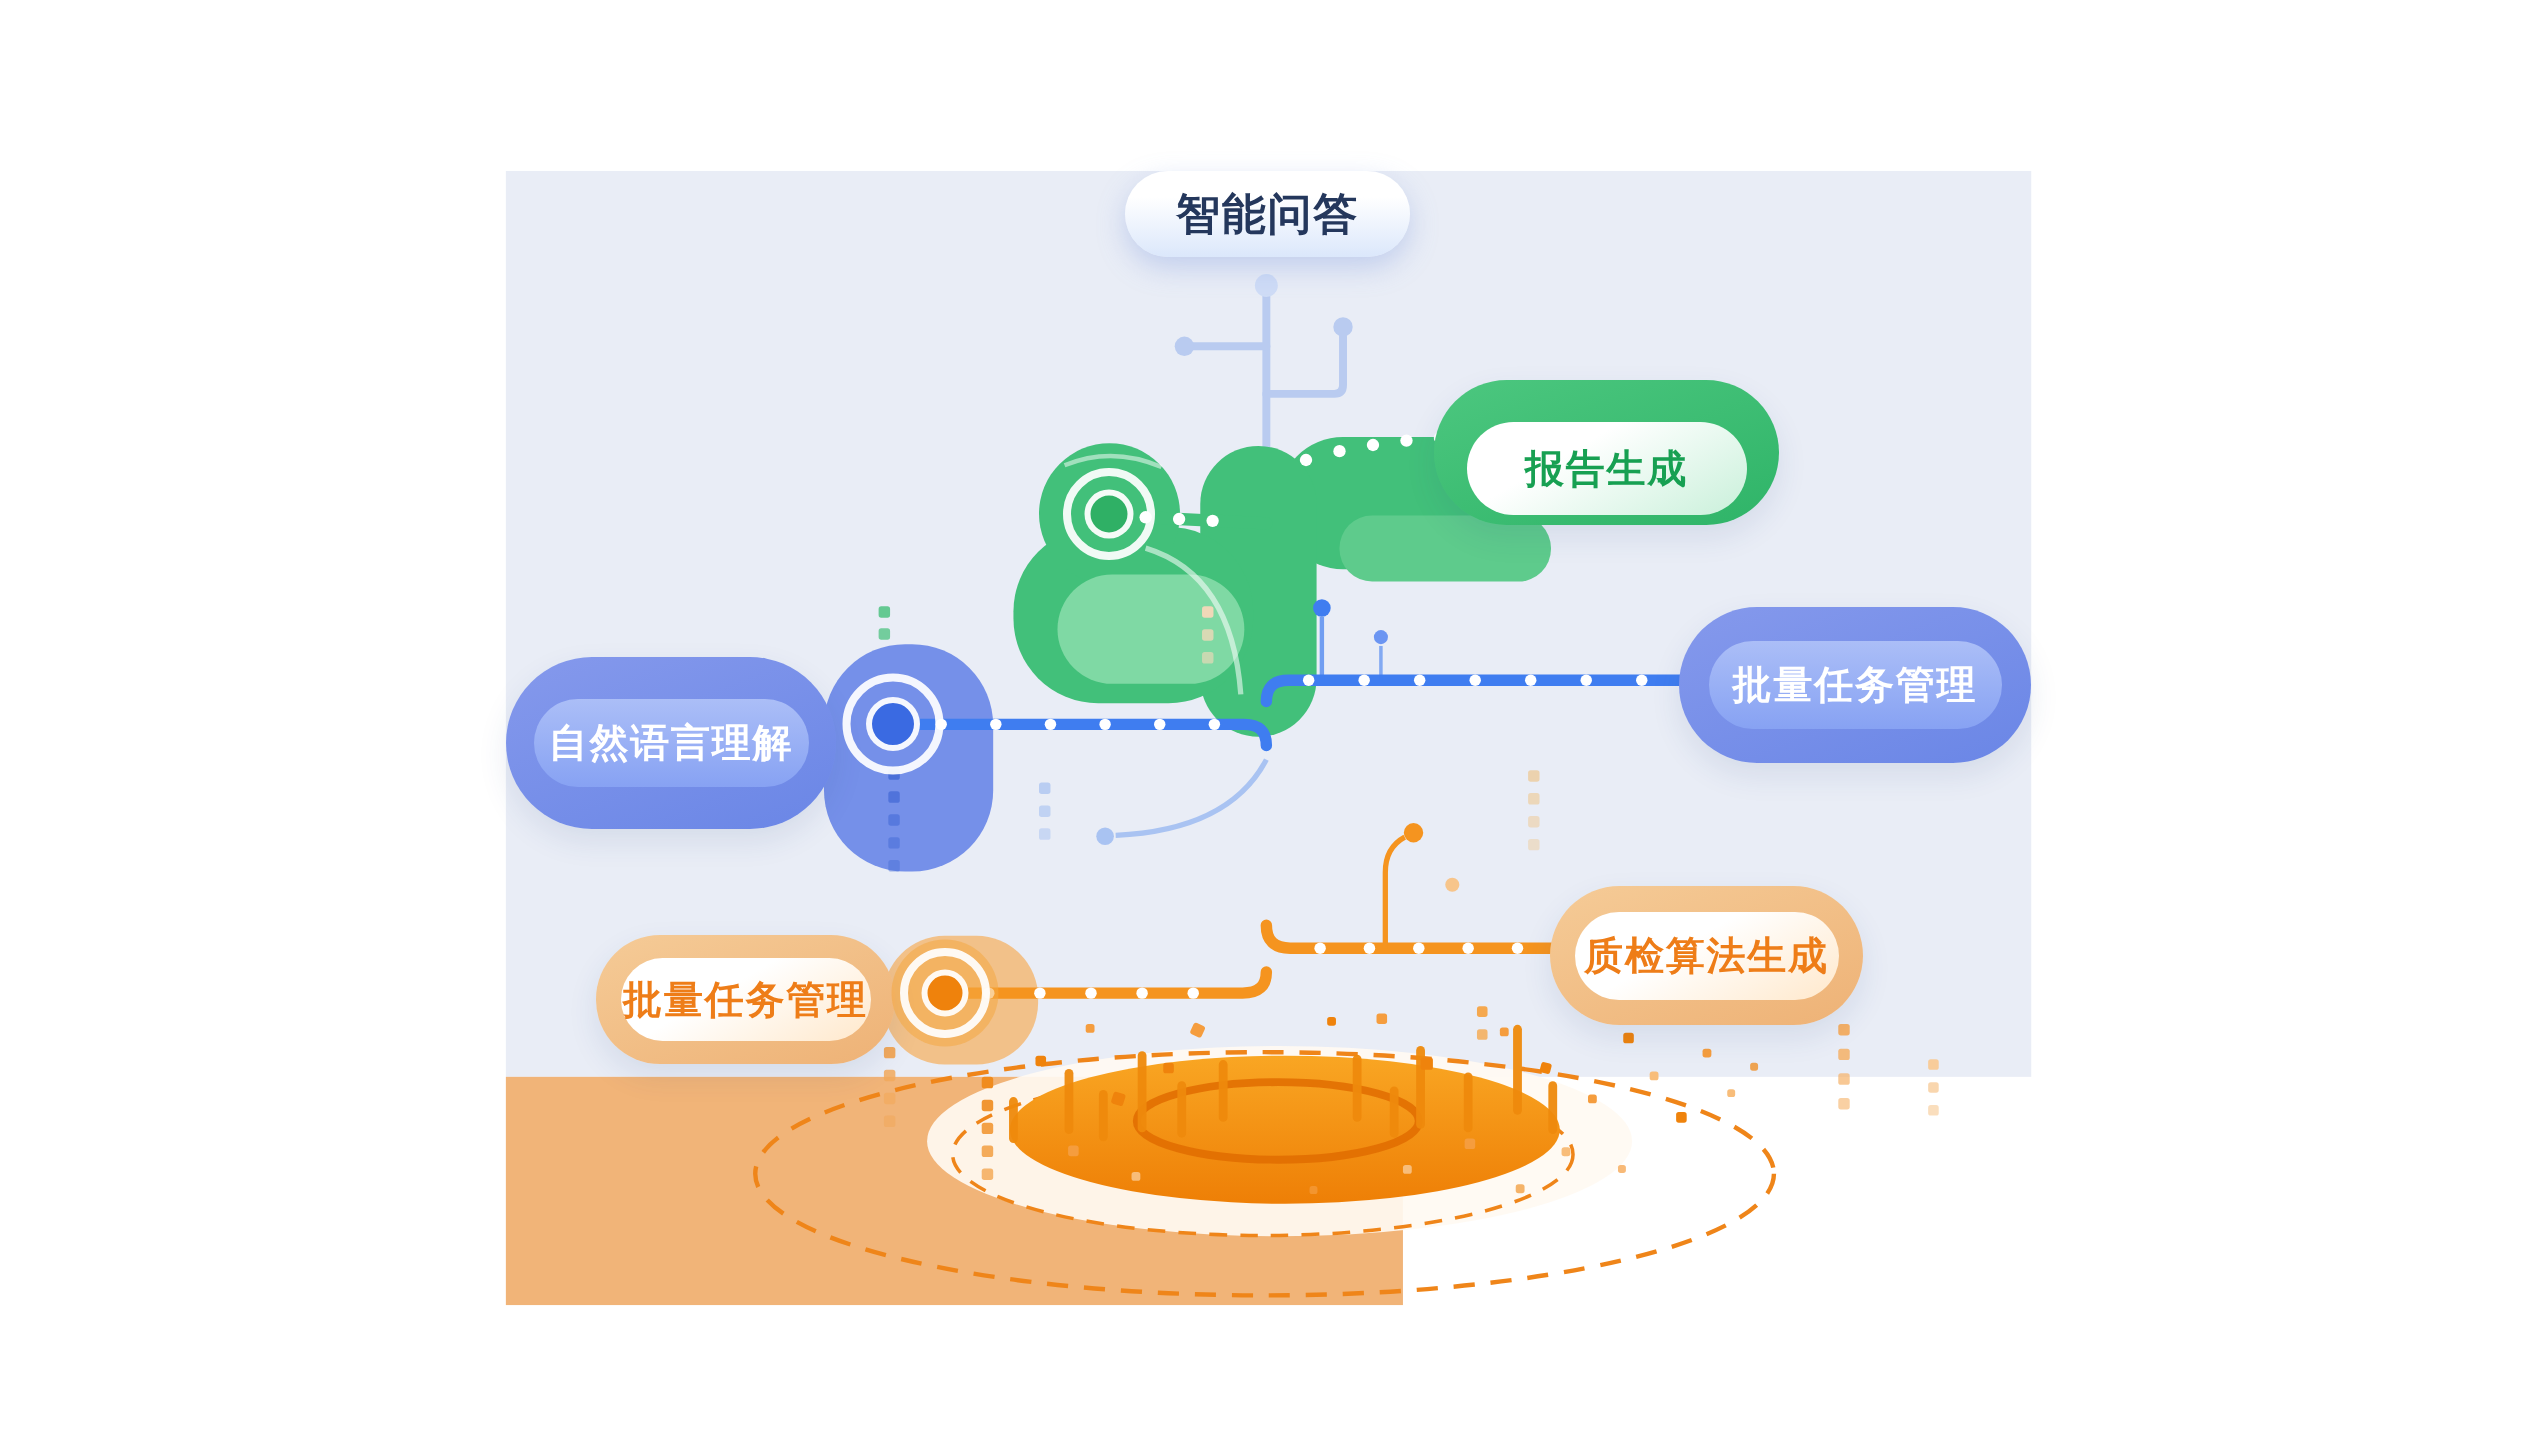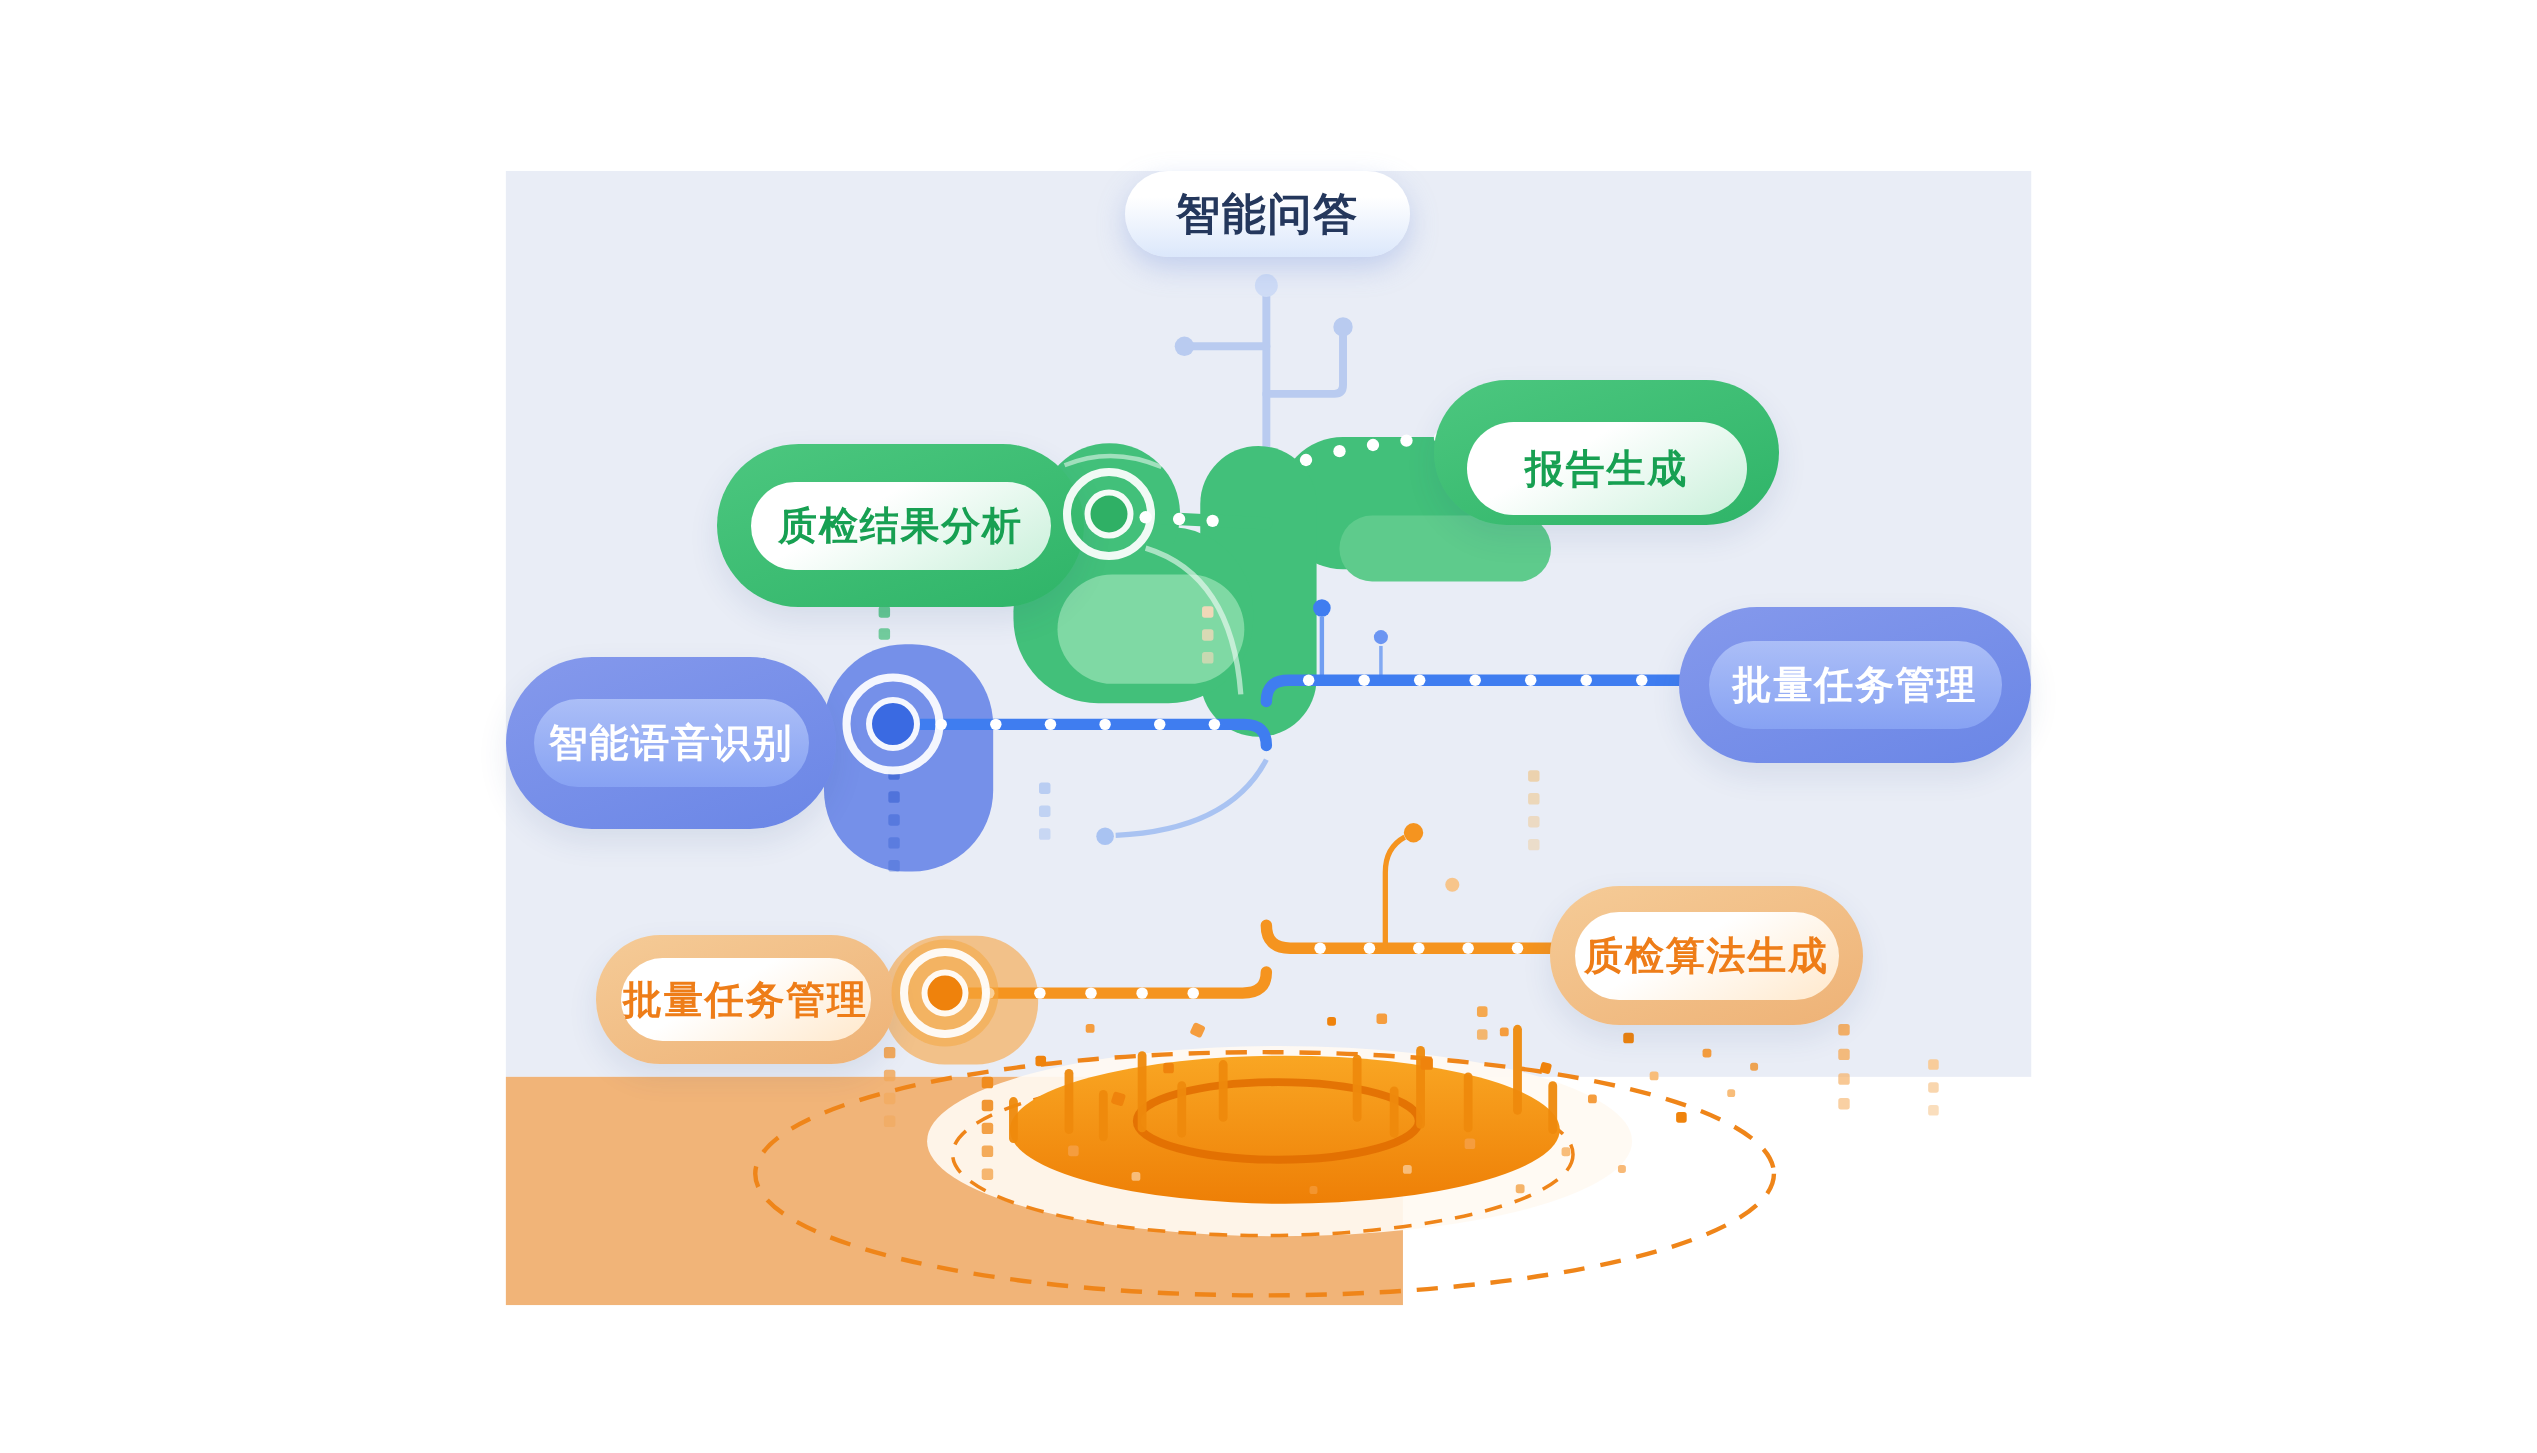--- a/index.html
+++ b/index.html
@@ -286,35 +286,30 @@
   <div class="qa-pill">
     <span class="pill-label">智能问答</span>
   </div>
 
   <div class="pill-outer outer-green report-outer">
     <div class="pill-inner inner-green report-inner">
       <span class="pill-label">报告生成</span>
     </div>
   </div>
 
-  <div class="pill-outer outer-green analysis-outer">
-    <div class="pill-inner inner-green analysis-inner">
-      <span class="pill-label">质检结果分析</span>
-    </div>
-  </div>
 
   <div class="pill-outer outer-blue batch-outer">
     <div class="pill-inner inner-blue batch-inner">
       <span class="pill-label">批量任务管理</span>
     </div>
   </div>
 
   <div class="pill-outer outer-blue algo-outer">
     <div class="pill-inner inner-blue algo-inner">
-      <span class="pill-label">智能语音识别</span>
+      <span class="pill-label">自然语言理解</span>
     </div>
   </div>
 
   <div class="pill-outer outer-tan nlu-outer">
     <div class="pill-inner inner-orange nlu-inner">
       <span class="pill-label">质检算法生成</span>
     </div>
   </div>
 
   <div class="pill-outer outer-tan asr-outer">

